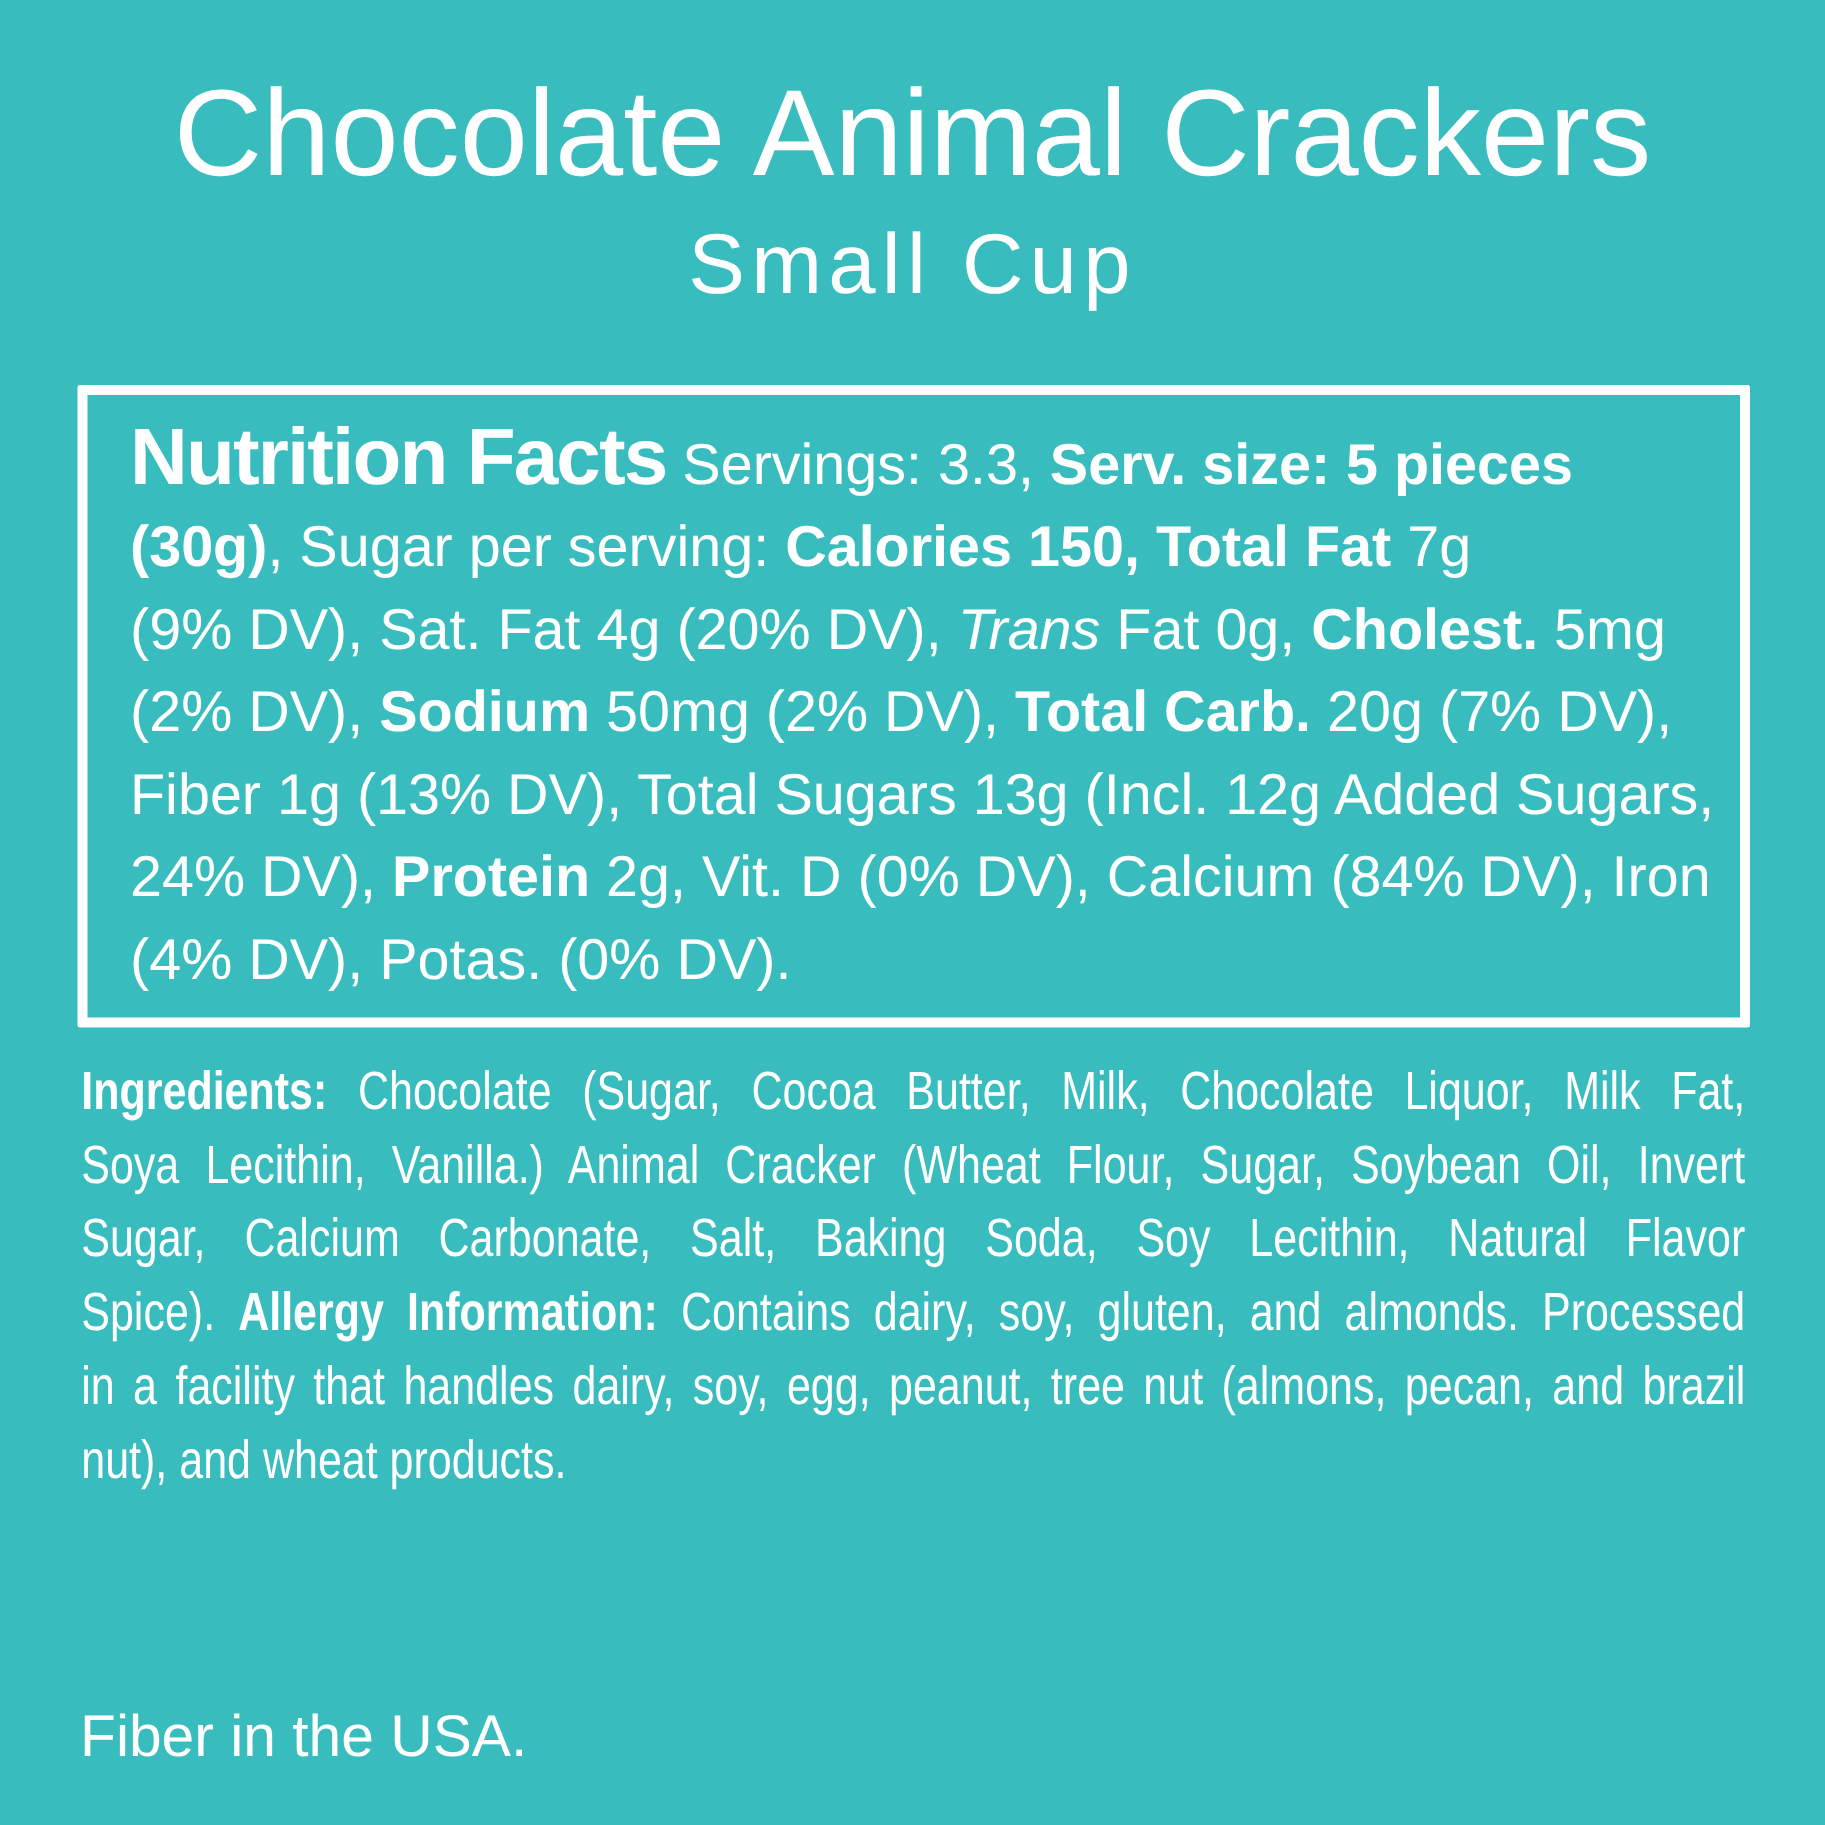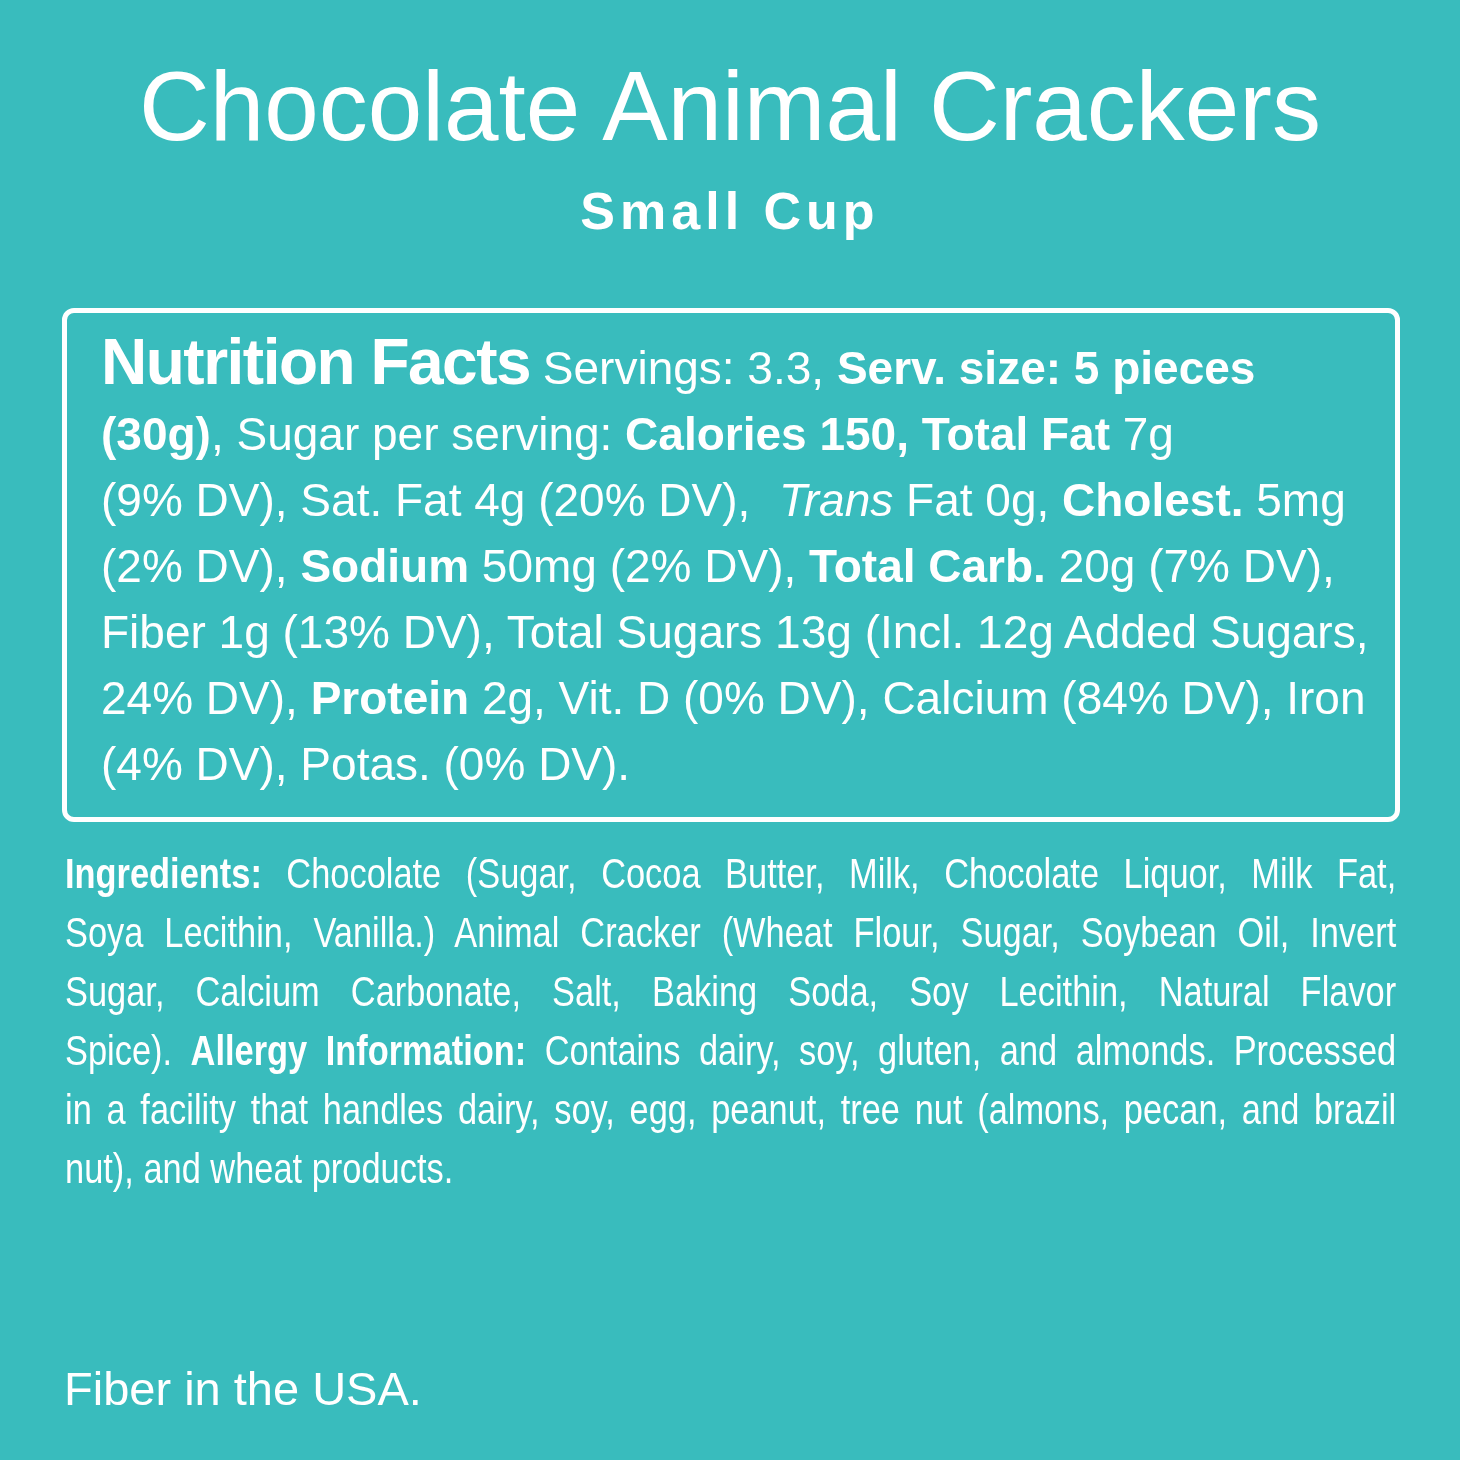--- a/index.html
+++ b/index.html
@@ -28,51 +28,51 @@
     line-height: 112px;
     letter-spacing: 0px;
     white-space: nowrap;
   }
   .product-subtitle {
     position: absolute;
     top: 170px;
     left: 0;
     width: 100%;
     text-align: center;
-    font-size: 52px;
-    font-weight: 700;
+    font-size: 68px;
+    font-weight: 400;
     letter-spacing: 5px;
     line-height: 82px;
     white-space: nowrap;
   }
 
   
   .nutrition-box {
     position: absolute;
     left: 62px;
     top: 308px;
     width: 1338px;
     height: 514px;
     box-sizing: border-box;
-    border: 5px solid #a21caf;
-    border-radius: 12px;
+    border: 8px solid #a21caf;
+    border-radius: 2px;
     padding: 16px 28px 0 34px;
   }
   .nline {
     font-size: 46px;
     line-height: 66px;
     white-space: nowrap;
   }
   .seg-heading {
     font-size: 64px;
     font-weight: bold;
     letter-spacing: -1.5px;
   }
   .seg-bold   { font-weight: bold; }
-  .seg-italic { font-style: italic; margin-left: 16px; }
+  .seg-italic { font-style: italic; }
 
   
   .ingredients-paragraph {
     position: absolute;
     left: 65px;
     top: 844px;
     width: 1664px;             
     transform: scaleX(0.8);
     transform-origin: 0 0;
   }

